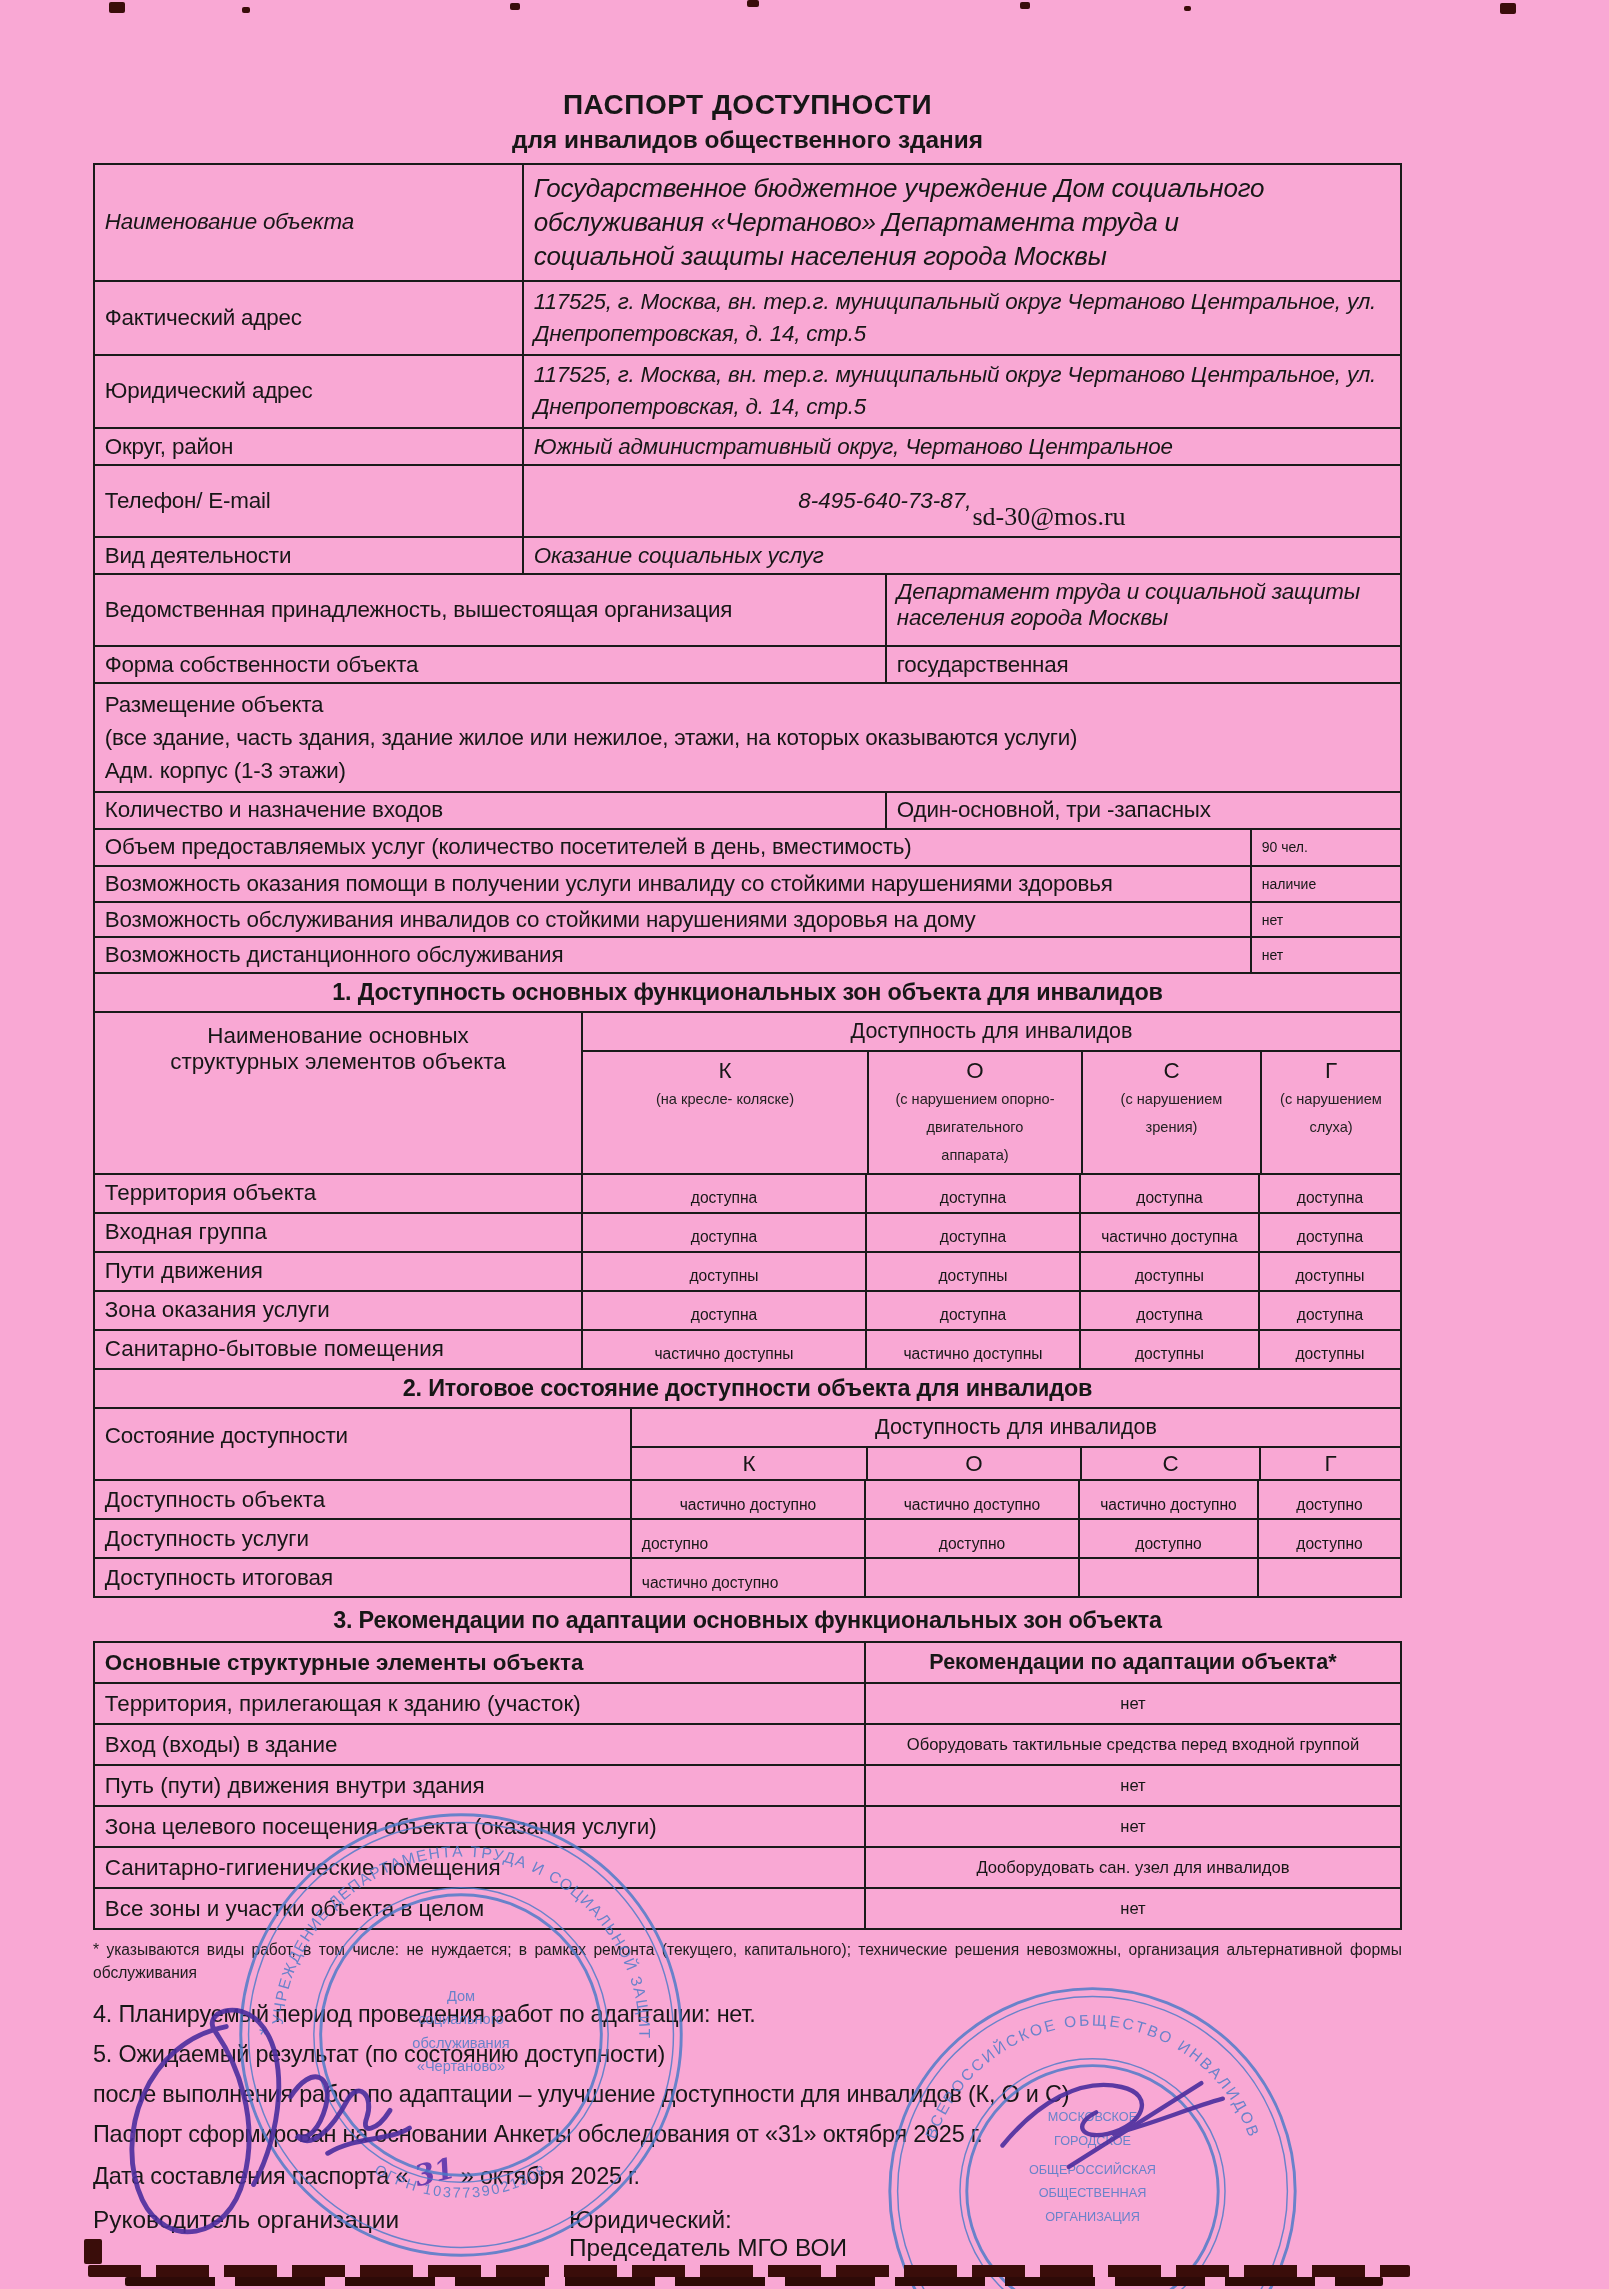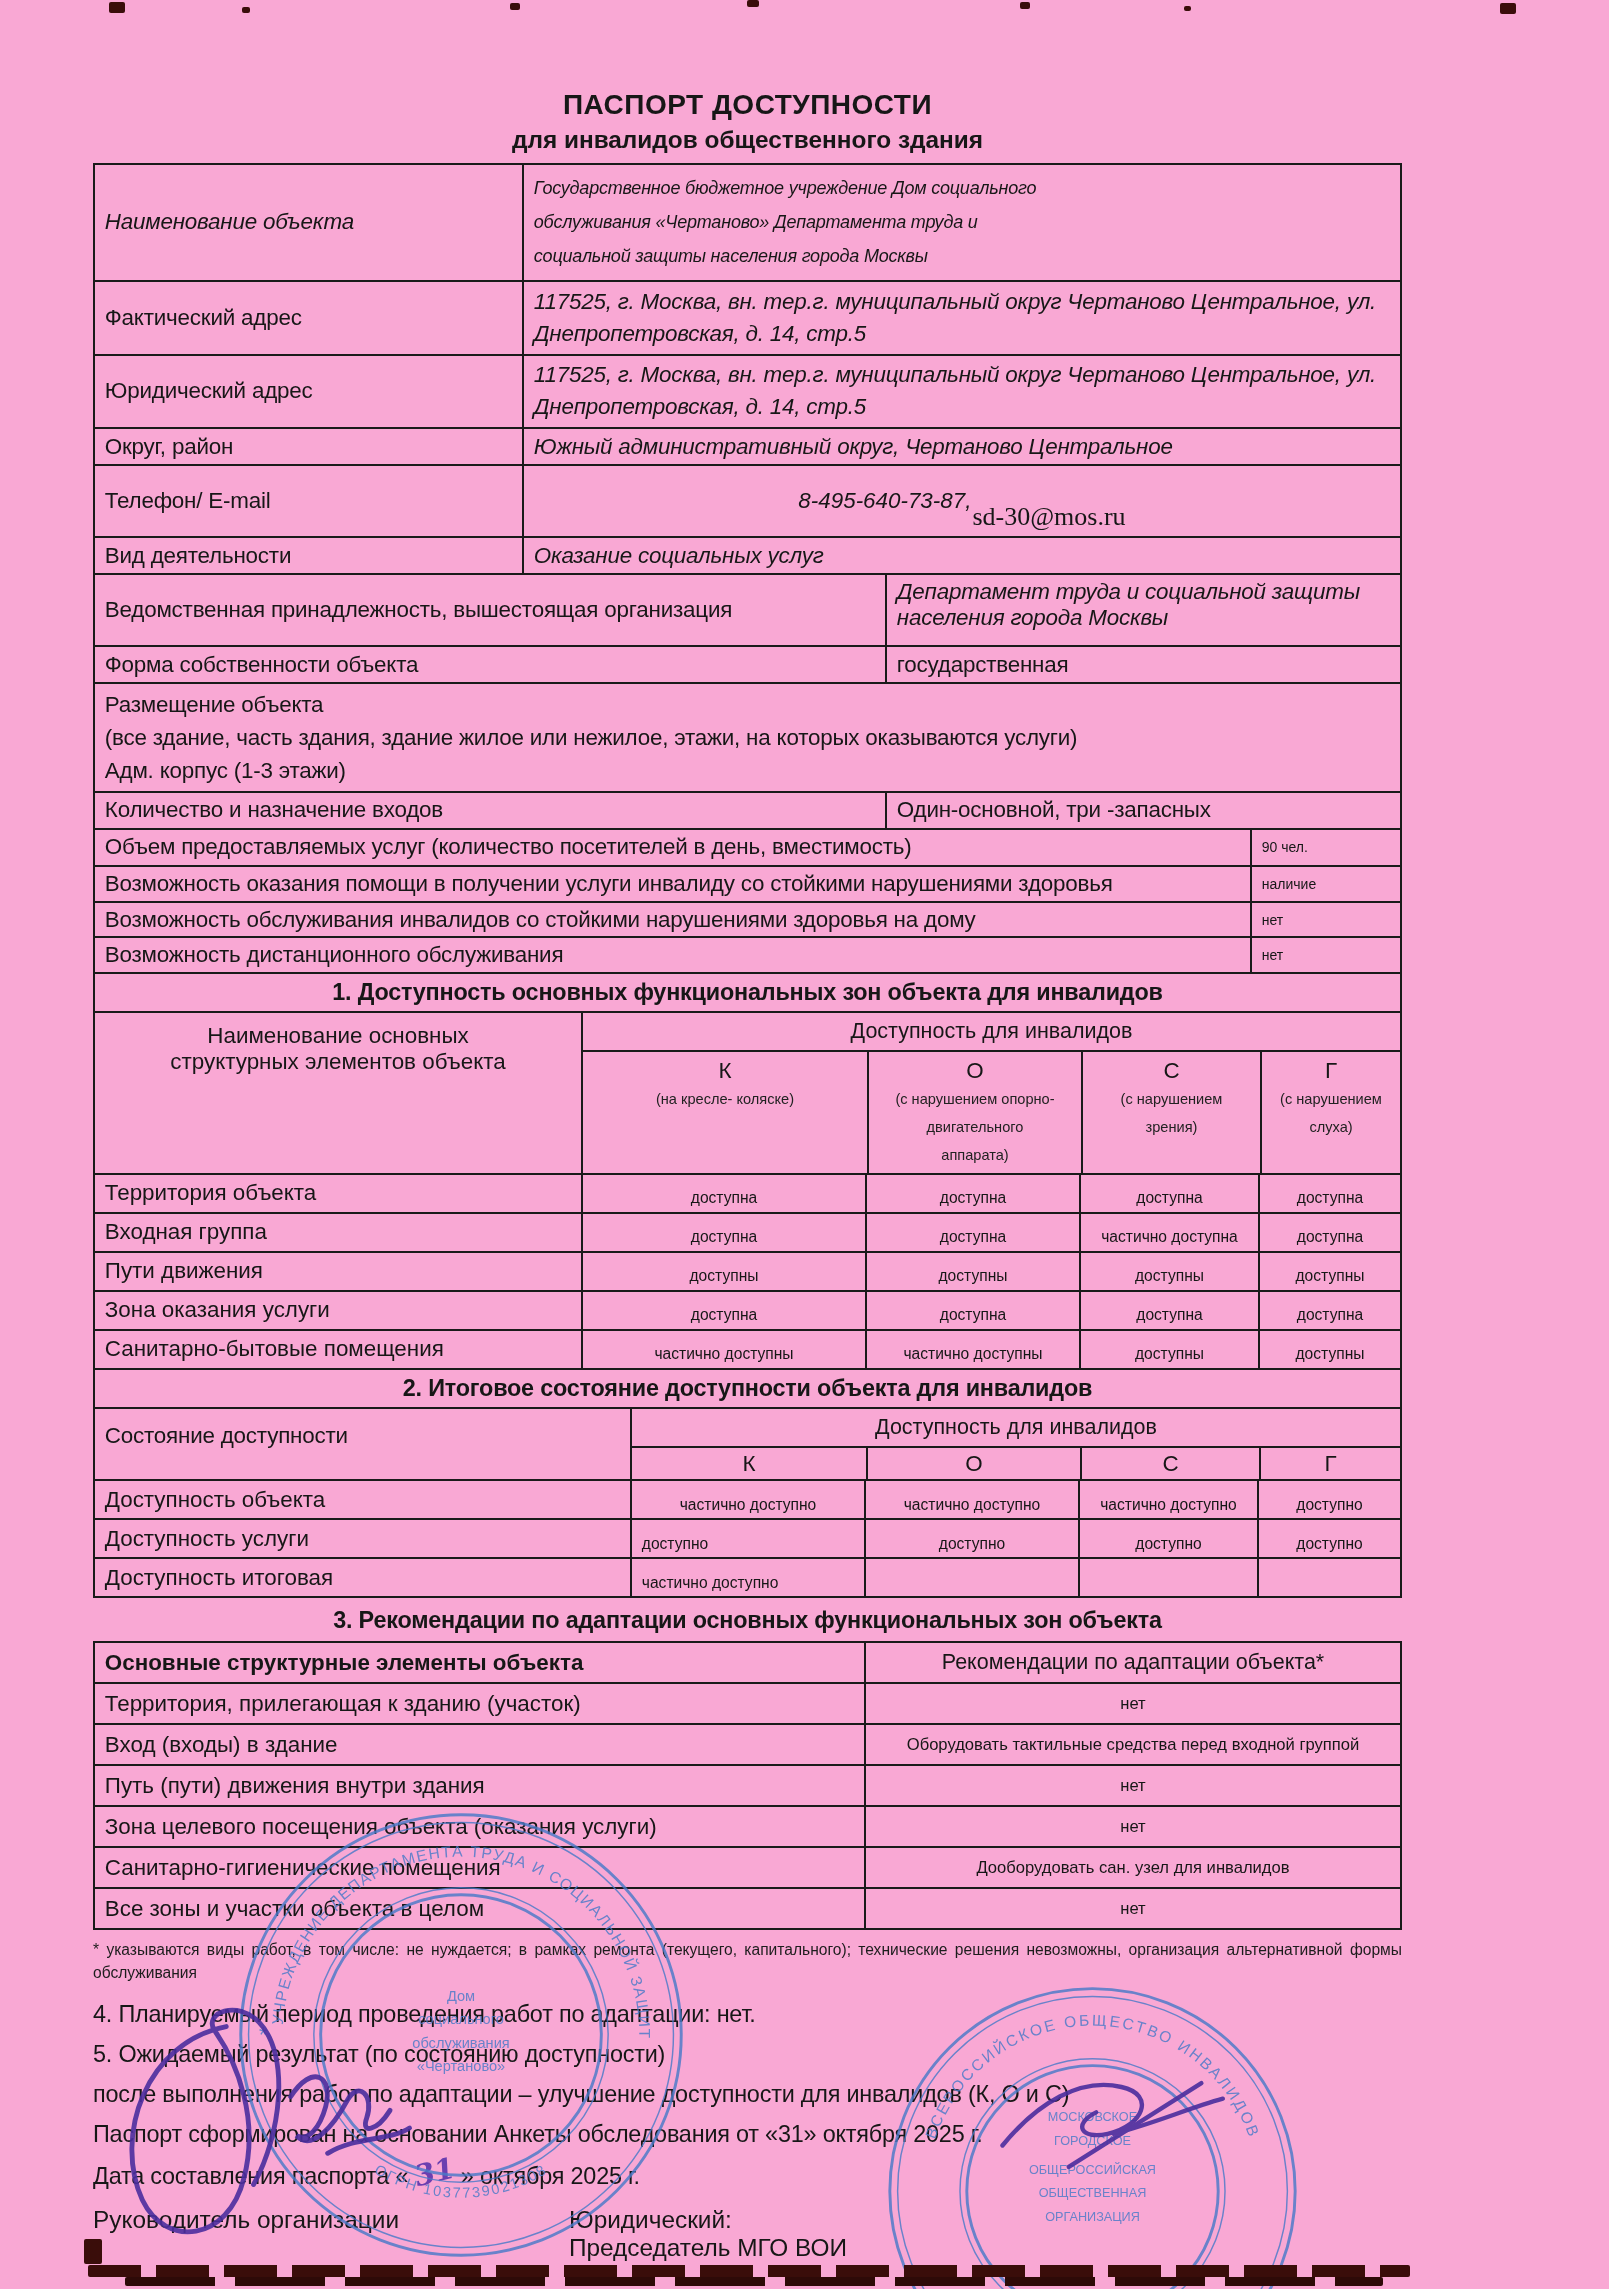--- a/index.html
+++ b/index.html
@@ -12,21 +12,21 @@
   
   .tbl{border:2.9px solid #1a1a1a;box-sizing:border-box;width:100%;}
   .tr{display:grid;border-top:2.4px solid #1a1a1a;box-sizing:border-box;}
   .tr:first-child{border-top:none;}
   .td{border-left:2.4px solid #1a1a1a;box-sizing:border-box;padding:3.9px 9.8px;
       display:flex;flex-direction:column;justify-content:center;}
   .td:first-child{border-left:none;}
   .lbl{font-size:22.4px;letter-spacing:-0.2px;}
   .val{font-style:italic;font-size:22.4px;letter-spacing:-0.2px;}
   .ml{white-space:pre-line;}
-  .big{font-size:18px;line-height:34px;}
+  .big{font-size:26px;line-height:34px;}
   .adr{font-size:22.4px;line-height:32px;}
 
   .cols-a{grid-template-columns:427px 1fr;}
   .cols-b{grid-template-columns:790px 1fr;}
   .cols-c{grid-template-columns:1fr 150px;}
   .cols-full{grid-template-columns:1fr;}
   .h120{min-height:115px;} .h76{min-height:72px;} .h38{min-height:37px;}
   .h44{min-height:43px;} .h112{min-height:105px;} .h36{min-height:35px;}
   .narrow-val{font-size:14px;font-style:normal;justify-content:center;}
   .phone{font-style:italic;font-size:22.4px;}
@@ -56,21 +56,21 @@
   .s2-codes{display:grid;grid-template-columns:234px 214px 179px 1fr;}
   .code-cell{border-left:2.4px solid #1a1a1a;text-align:center;font-size:22.4px;padding:2.9px 0;box-sizing:border-box;}
   .code-cell:first-child{border-left:none;}
   .s2-row{grid-template-columns:535px 234px 214px 179px 1fr;}
   .s2-row .td{min-height:37px;}
 
   
   .s3-row{grid-template-columns:769px 1fr;}
   .s3-row .td{min-height:39px;}
   .s3-h{font-weight:bold;font-size:22.4px;}
-  .s3-h2{font-weight:normal;font-size:21.5px;text-align:center;justify-content:center;}
+  .s3-h2{font-weight:bold;font-size:21.5px;text-align:center;justify-content:center;}
   .rec{font-size:16.6px;text-align:center;justify-content:center;}
 
   .footnote{font-size:15.6px;line-height:23.4px;text-align:justify;margin:7.8px 0 9.8px 0;color:#1d1d1d;}
   .paras{font-size:23.4px;line-height:40px;letter-spacing:-0.2px;}
   .hand{display:inline-block;font-family:"DejaVu Serif","Liberation Serif",serif;font-style:italic;
         color:#6b3fb0;font-size:29px;transform:rotate(-14deg) translateY(-2px);font-weight:bold;}
 
   .signatures{display:flex;margin-top:9.8px;}
   .sig-left{width:476px;}
   .sig-right{flex:1;}

